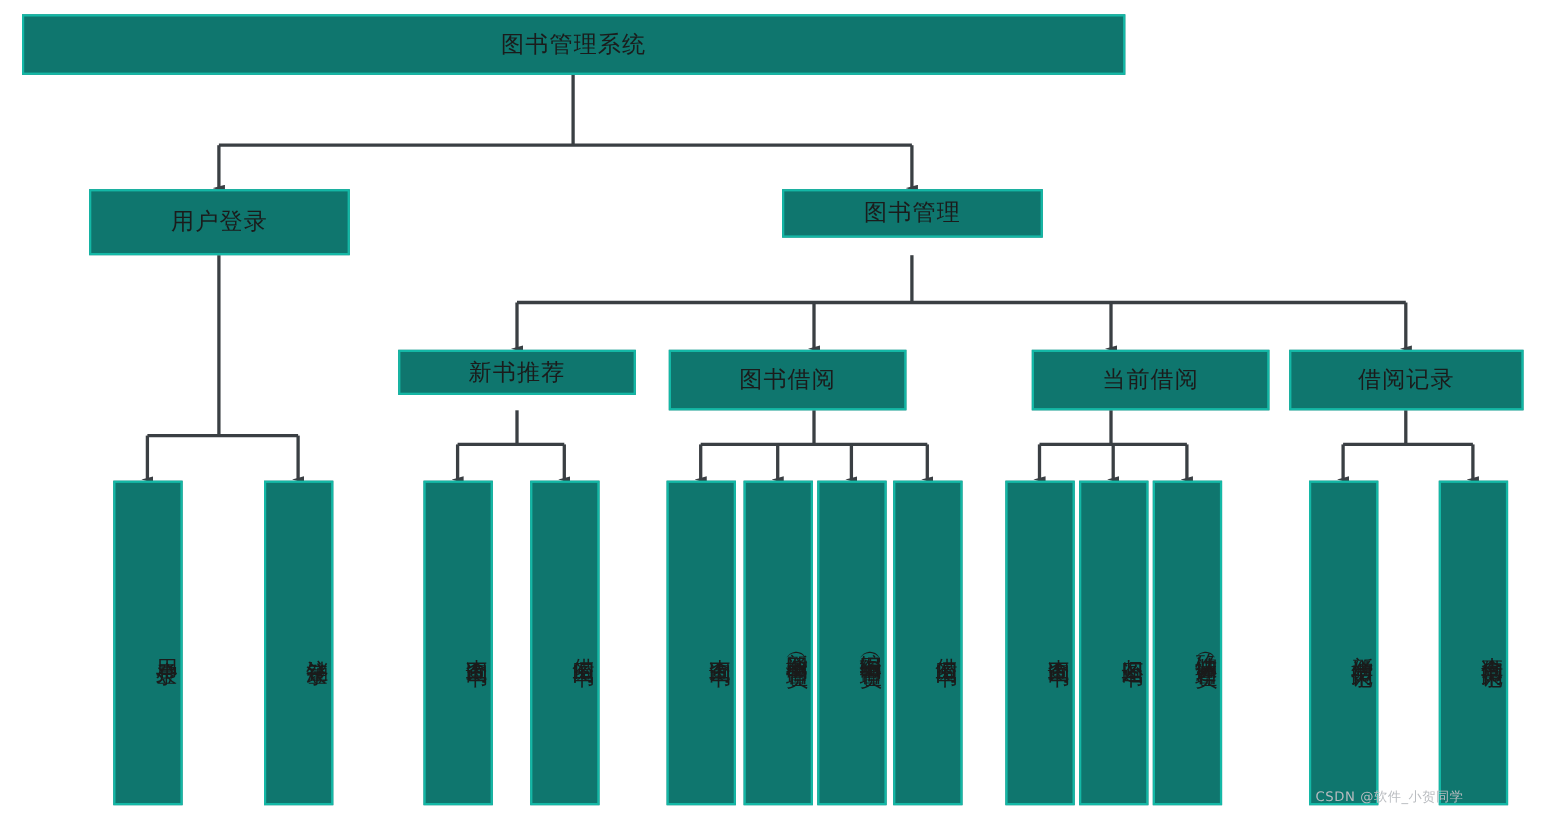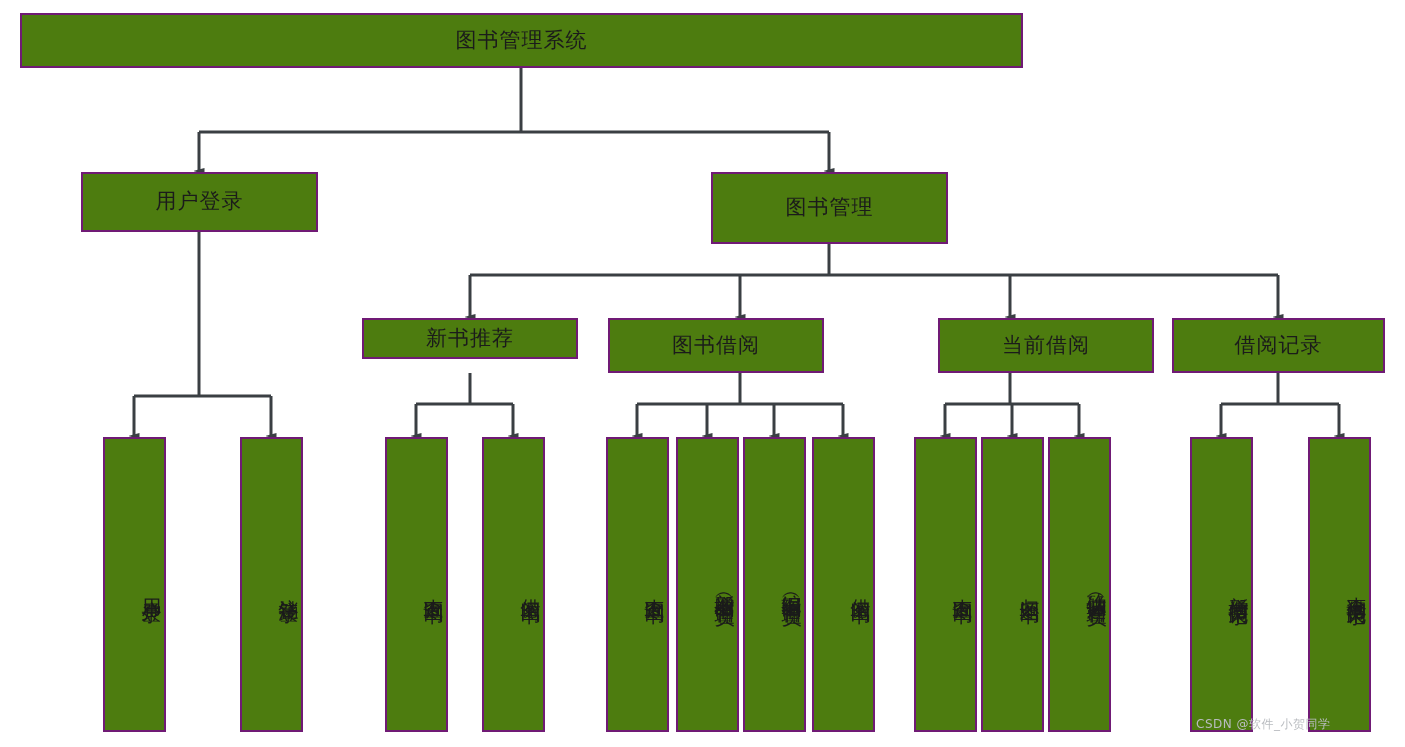--- a/index.html
+++ b/index.html
@@ -22,22 +22,22 @@
   svg.diagram-canvas {
     position: absolute;
     left: 0;
     top: 0;
     width: 1405px;
     height: 747px;
   }
   .node-box {
     position: absolute;
     box-sizing: border-box;
-    background: #4d7c0f;
-    border: 2px solid #701a75;
+    background: #0f766e;
+    border: 2px solid #14b8a6;
     display: flex;
     align-items: center;
     justify-content: center;
     color: #1b1b1b;
   }
   .node-box.horizontal {
     font-size: 21px;
     letter-spacing: 1px;
     line-height: 1.2;
   }
@@ -118,21 +118,21 @@
       </g>
   </svg>
 
   <div class="node-box horizontal" style="left: 20px; top: 13px; width: 1003px; height: 55px;">
     <span class="node-label">图书管理系统</span>
   </div>
 
   <div class="node-box horizontal" style="left: 81px; top: 172px; width: 237px; height: 60px;">
     <span class="node-label">用户登录</span>
   </div>
-  <div class="node-box horizontal" style="left: 711px; top: 172px; width: 237px; height: 72px;">
+  <div class="node-box horizontal" style="left: 711px; top: 172px; width: 237px; height: 44px;">
     <span class="node-label">图书管理</span>
   </div>
 
   <div class="node-box horizontal" style="left: 362px; top: 318px; width: 216px; height: 41px;">
     <span class="node-label">新书推荐</span>
   </div>
   <div class="node-box horizontal" style="left: 608px; top: 318px; width: 216px; height: 55px;">
     <span class="node-label">图书借阅</span>
   </div>
   <div class="node-box horizontal" style="left: 902px; top: 318px; width: 216px; height: 55px; margin-left: 36px;">

